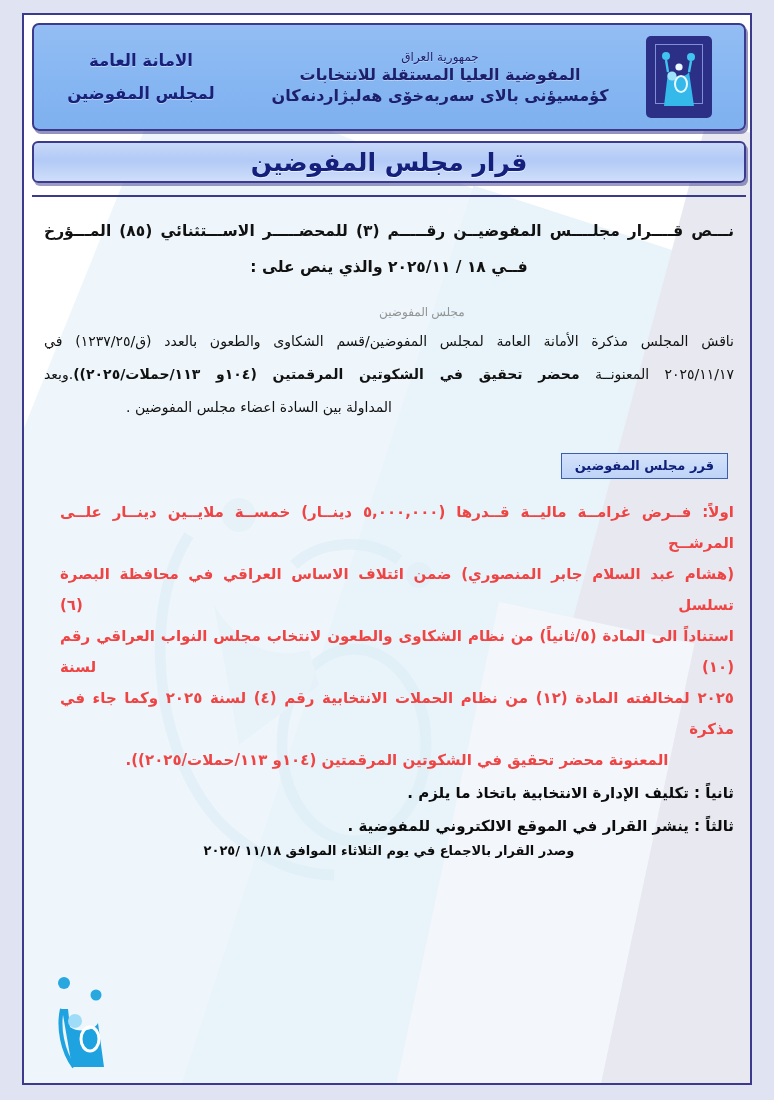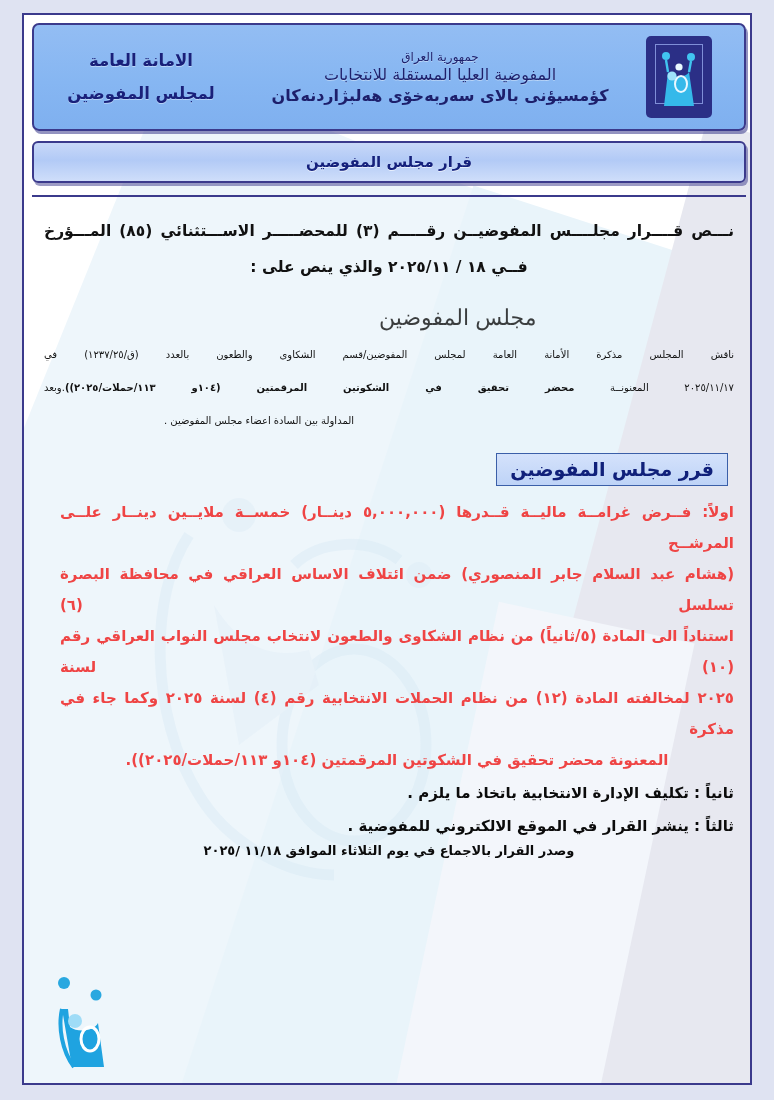--- a/index.html
+++ b/index.html
@@ -64,23 +64,23 @@
   }
   .wm-big-logo {
     position: absolute;
     left: 95px; top: 430px;
     width: 420px; height: 470px;
     opacity: 0.30;
   }
   .wm-arabic-script {
     position: absolute;
     left: 355px; top: 290px;
-    font-family: Liberation Sans, sans-serif;
-    font-size: 22px;
-    color: #000000;
+    font-family: Liberation Serif, serif;
+    font-size: 12px;
+    color: #737373;
     opacity: 0.75;
     white-space: nowrap;
   }
 
   
   #header-band {
     position: absolute;
     left: 8px; top: 8px;
     width: 714px; height: 108px;
     background: linear-gradient(180deg, #93bdf3 0%, #86b6f2 55%, #7fb0ef 100%);
@@ -116,21 +116,21 @@
     line-height: 1.08;
   }
   .em-l1 {
     font-size: 12px;
     font-weight: normal;
     letter-spacing: 1px;
     text-shadow: 0 1px 0 rgba(255,255,255,0.35);
   }
   .em-l2 {
     font-size: 16px;
-    font-weight: normal;
+    font-weight: bold;
     letter-spacing: 0.5px;
     margin-top: 2px;
     text-shadow: 0 1px 0 rgba(255,255,255,0.35);
   }
   .em-l3 {
     font-size: 16px;
     font-weight: bold;
     margin-top: 4px;
     letter-spacing: 0.2px;
   }
@@ -162,21 +162,21 @@
     background: linear-gradient(180deg, #c8d8f8 0%, #b2caf6 45%, #cfdefa 100%);
     border: 2px solid #3b3a8c;
     border-radius: 6px;
     box-shadow: 2px 3px 0 rgba(59,58,140,0.5);
     z-index: 3;
     display: flex;
     align-items: center;
     justify-content: center;
   }
   #title-bar .t {
-    font-size: 15px;
+    font-size: 25px;
     font-weight: bold;
     color: #14207c;
     text-shadow: 0 1px 0 rgba(255,255,255,0.6);
   }
 
   
   #hdr-rule {
     position: absolute;
     left: 8px; top: 180px;
     width: 714px; height: 2px;
@@ -203,40 +203,40 @@
   }
 
   .para-intro {
     margin-top: 8px;
     letter-spacing: 0.3px;
   }
   .para-intro .l1 { text-align: justify; text-align-last: justify; }
   .para-intro .l2 { text-align: center; }
 
   .para-discuss {
-    margin-top: 53px;
+    margin-top: 40px;
     font-weight: normal;
-    font-size: 10px;
+    font-size: 14px;
     line-height: 33px;
   }
   .para-discuss .ln { display: block; }
   .para-discuss .l1 { text-align: justify; text-align-last: justify; }
   .para-discuss .l2 { text-align: justify; text-align-last: justify; }
   .para-discuss .l3 { text-align: right; padding-right: 260px; }
   .para-discuss b { font-weight: bold; }
 
   
   #decision-badge {
     position: absolute;
     right: 22px;
     top: 438px;
     background: linear-gradient(180deg, #d4e2fb 0%, #bed3f7 100%);
     border: 1.5px solid #3b5fa8;
     padding: 4px 13px 5px;
-    font-size: 19px;
+    font-size: 13px;
     font-weight: bold;
     color: #10207a;
     z-index: 4;
   }
 
   
   #resolution {
     position: absolute;
     left: 20px; top: 482px;
     width: 690px;

